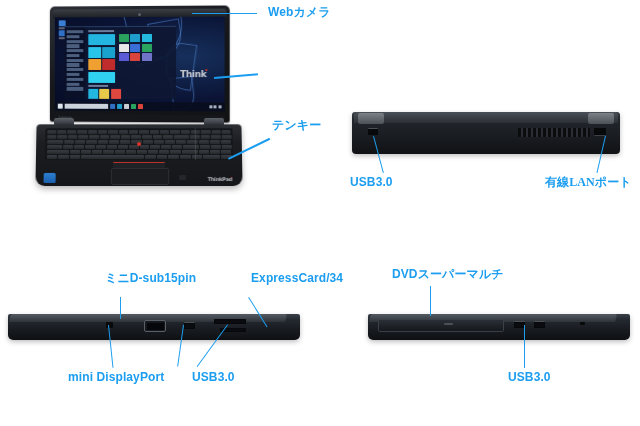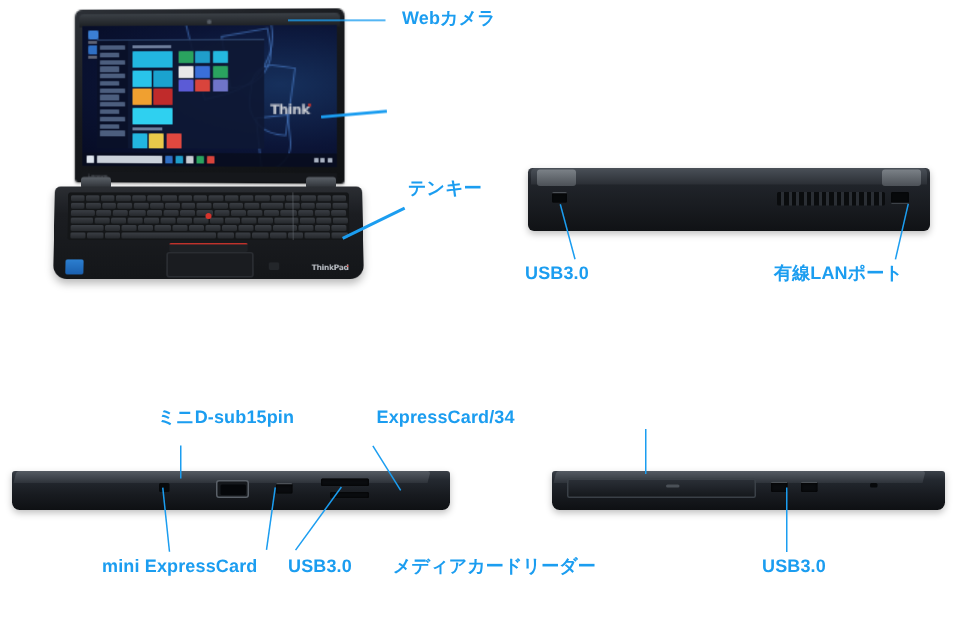--- a/index.html
+++ b/index.html
@@ -442,52 +442,52 @@
       <div class="hinge-cap" style="left:6px;"></div>
       <div class="hinge-cap" style="right:6px;"></div>
       <div class="vent" style="right:30px;top:16px;width:72px;"></div>
       <div class="port usb" style="left:16px;top:16px;width:10px;height:6px;"></div>
       <div class="port lan" style="right:14px;top:16px;width:12px;height:7px;"></div>
     </div>
   </div>
   <div class="leader" style="left:374px;top:136px;width:38px;height:1.4px;transform:rotate(75deg);"></div>
   <div class="leader" style="left:606px;top:136px;width:38px;height:1.4px;transform:rotate(103deg);"></div>
   <div class="label" style="left:350px;top:176px;">USB3.0</div>
-  <div class="label" style="left:516px;top:176px;">有線LANポート</div>
+  <div class="label" style="left:545px;top:176px;font-family:Liberation Serif, serif;">有線LANポート</div>
 
   <div id="panel-left">
     <div class="side-body">
       <div class="side-lid"></div>
       <div class="mdp" style="left:98px;top:8px;width:7px;height:6px;"></div>
       <div class="vga" style="left:136px;top:6px;width:20px;height:10px;">
           <i></i>
         </div>
       <div class="slot" style="left:176px;top:8px;width:11px;height:6px;border-top:1.2px solid #4c5157;"></div>
       <div class="slot" style="left:206px;top:5px;width:32px;height:5px;"></div>
       <div class="slot" style="left:212px;top:14px;width:26px;height:4px;"></div>
     </div>
   </div>
   <div class="leader" style="left:121px;top:297px;width:22px;height:1.2px;transform:rotate(90deg);"></div>
   <div class="leader" style="left:249px;top:297px;width:35px;height:1.2px;transform:rotate(58deg);"></div>
   <div class="leader" style="left:109px;top:325px;width:43px;height:1.2px;transform:rotate(84deg);"></div>
   <div class="leader" style="left:184px;top:325px;width:42px;height:1.2px;transform:rotate(98deg);"></div>
   <div class="leader" style="left:228px;top:325px;width:52px;height:1.2px;transform:rotate(126deg);"></div>
   <div class="label" style="left:105px;top:272px;">ミニD-sub15pin</div>
   <div class="label" style="left:251px;top:272px;">ExpressCard/34</div>
-  <div class="label" style="left:68px;top:371px;">mini ExpressCard</div>
+  <div class="label" style="left:68px;top:371px;">mini DisplayPort</div>
   <div class="label" style="left:192px;top:371px;">USB3.0</div>
-  <div class="label" style="left:262px;top:371px;">メディアカードリーダー</div>
 
   <div id="panel-right">
     <div class="side-body">
       <div class="side-lid"></div>
       <div class="odd" style="left:10px;top:5px;width:124px;height:11px;"></div>
       <div class="odd-eject" style="left:76px;top:9px;"></div>
       <div class="slot" style="left:146px;top:7px;width:11px;height:6px;border-top:1.2px solid #4c5157;"></div>
       <div class="slot" style="left:166px;top:7px;width:11px;height:6px;border-top:1.2px solid #4c5157;"></div>
       <div class="klock" style="left:212px;top:8px;"></div>
     </div>
   </div>
   <div class="leader" style="left:431px;top:286px;width:30px;height:1.2px;transform:rotate(90deg);"></div>
   <div class="leader" style="left:525px;top:325px;width:43px;height:1.2px;transform:rotate(90deg);"></div>
+  <div class="label" style="left:392px;top:268px;">DVDスーパーマルチ</div>
   <div class="label" style="left:508px;top:371px;">USB3.0</div>
 
 </div>
 
 </body></html>

